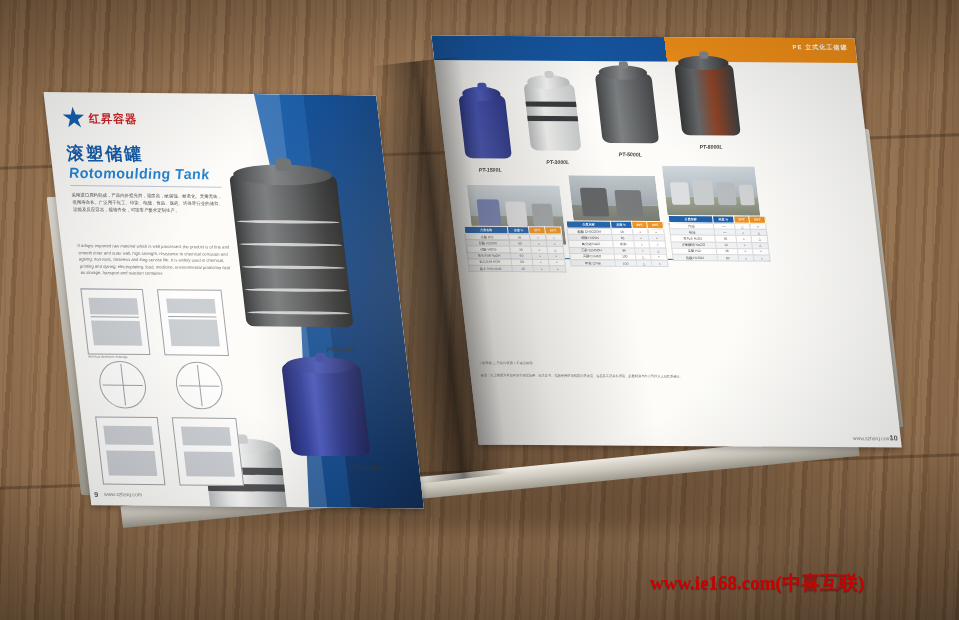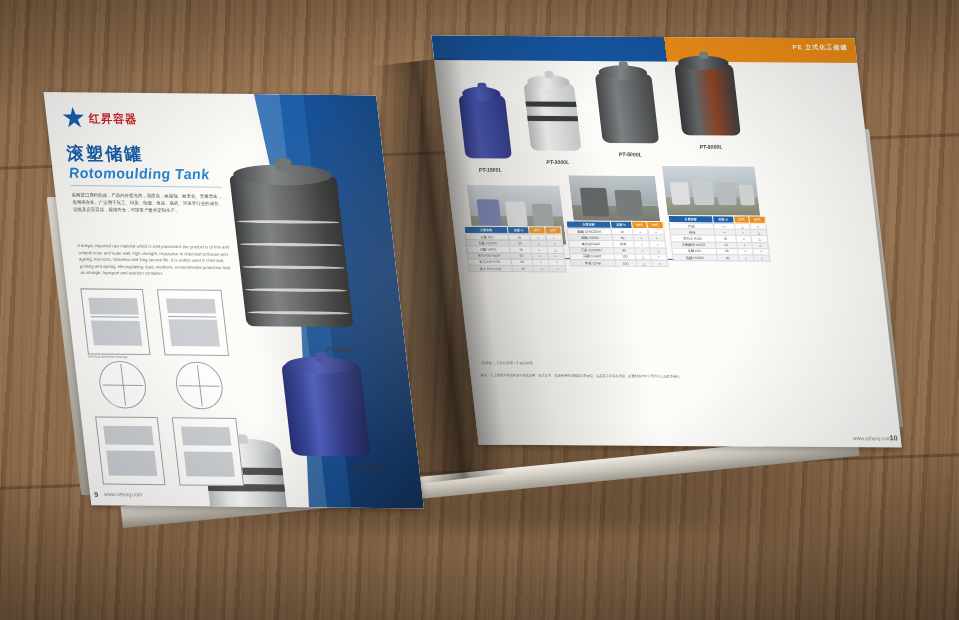--- a/index.html
+++ b/index.html
@@ -582,13 +582,14 @@
       <div class="r-pageno">10</div>
 
       <div class="page-curl-r"></div>
     </div>
 
     <div class="gutter"></div>
   </div>
 
   <div class="desk-vignette"></div>
 
+  <div class="watermark">www.ie168.com(中喜互联)</div>
 </div>
 
 </body></html>

